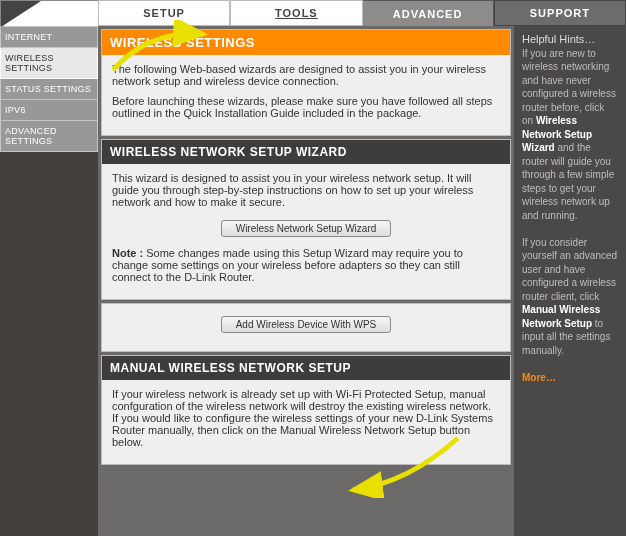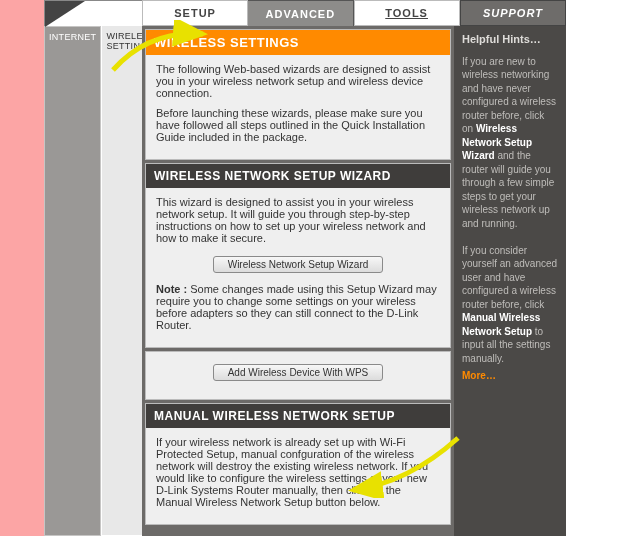--- a/index.html
+++ b/index.html
@@ -1,64 +1,64 @@
 <!DOCTYPE html>
 <html><head>
 <meta charset="utf-8">
 <style>
   * { box-sizing: border-box; margin: 0; padding: 0; }
   body { font-family: Arial, Helvetica, sans-serif; font-size: 11px; background: #fff; width: 626px; height: 536px; overflow: hidden; }
-  .frame { width: 566px; height: 536px; display: flex; flex-direction: column; background: #fca5a5; padding-left: 44px; }
+  .frame { width: 626px; height: 536px; display: flex; flex-direction: column; background: #fca5a5; }
   
   .topbar { display: flex; height: 26px; }
   .topbar .logo { width: 98px; background: #fff; position: relative; border-top:1px solid #888; border-left:1px solid #888;}
   .topbar .logo::before { content:""; position:absolute; left:0; top:0; width:0; height:0; border-top:26px solid #444; border-right:40px solid transparent;}
   .tab { flex: 1; display:flex; align-items:center; justify-content:center; font-size:11px; font-weight:bold; color:#fff; background:#8d8c8a; border:1px solid #555; border-left:none; border-bottom:none; cursor:pointer; letter-spacing:1px;}
   .tab.light { background:#fff; color:#444; border:1px solid #bbb;}
   .tab.light.first { border-left:1px solid #bbb;}
   .tab.active { text-decoration: underline;}
-  .tab.support { background:#6e6c6a; border:1px solid #444;font-style:italic; }
+  .tab.support { background:#6e6c6a; border:1px solid #444; }
   
   .mainrow { display:flex; flex:1; min-height:0;}
   
-  .sidebar { width:98px; background:#43403e; display:flex; flex-direction:row;}
+  .sidebar { width:98px; background:#43403e; display:flex; flex-direction:column;}
   .side-item { font-size:9px; color:#fff; padding:5px 4px; background:#9a9896; border:1px solid #c6c5c4; border-top:none; cursor:pointer; letter-spacing:0.3px;}
   .side-item:first-child { border-top:1px solid #c6c5c4;}
   .side-item.active { background:#e8e8e8; color:#333; border-color:#fff;}
   
   .content { flex:1; background:#6c6a68; padding:0; overflow-y:auto; display:flex; flex-direction:column;}
   .section { margin:3px 3px 0 3px; border:1px solid #bbb;}
   .sec-head { background:#3f3d3b; color:#fff; font-weight:bold; font-size:12px; padding:5px 8px; letter-spacing:0.5px;}
   .sec-head.orange { background:#ff8a00; color:#fff; font-size:13px;}
   .sec-body { background:#efefef; color:#333; font-size:11px; padding:8px 10px;}
   .sec-body p { margin:0 0 8px 0;}
   .btnbar { display:flex; justify-content:center; padding:4px 0 10px 0;}
   .winbtn { font-size:10px; padding:2px 14px; border:1px solid #8a8a8a; background:linear-gradient(#f7f7f7,#dcdcdc); border-radius:3px; cursor:pointer; color:#333;}
   .note { font-size:11px; margin-top:8px;}
   .note b { font-weight:bold;margin-top:43px;}
   
   .support-col { width:112px; background:#4b4947; color:#bfbdba; padding:6px 8px; font-size:10px; line-height:1.35;}
-  .support-col .sh { font-weight:bold; color:#dedcd9; font-size:11px; margin-bottom:8px;}
+  .support-col .sh { font-weight:normal; color:#dedcd9; font-size:11px; }
   .support-col b { color:#fff;}
-  .support-col .more { color:#ff8a00; font-weight:bold; margin-top:4px; cursor:pointer;}
+  .support-col .more { color:#ff8a00; font-weight:bold; margin-top:14px; cursor:pointer;}
   
   .arrow { position:absolute; pointer-events:none; z-index:50;}
   .root { position:relative;}
 </style>
 </head>
 <body>
 
 <div class="root">
 <div class="frame">
 
   <div class="topbar">
     <div class="logo"></div>
     <div class="tab light first">SETUP</div>
+    <div class="tab light active">TOOLS</div>
     <div class="tab">ADVANCED</div>
-    <div class="tab light active">TOOLS</div>
     <div class="tab support">SUPPORT</div>
   </div>
 
   <div class="mainrow">
 
     <div class="sidebar">
       <div class="side-item">INTERNET</div>
       <div class="side-item active">WIRELESS SETTINGS</div>
       <div class="side-item">STATUS SETTINGS</div>
       <div class="side-item">IPV6</div>
@@ -103,21 +103,21 @@
       </div>
     </div>
 
     <div class="support-col">
       <div class="sh">Helpful Hints…</div>
       <p>
         <span>If you are new to wireless networking and have never configured a wireless router before, click on </span><b>Wireless Network Setup Wizard</b><span> and the router will guide you through a few simple steps to get your wireless network up and running.</span>
       </p>
       <br>
       <p>
-        <span>If you consider yourself an advanced user and have configured a wireless router before, click </span><b>Manual Wireless Network Setup</b><span> to input all the settings manually.</span>
+        <span>If you consider yourself an advanced user and have configured a wireless router client, click </span><b>Manual Wireless Network Setup</b><span> to input all the settings manually.</span>
       </p>
       <div class="more">More…</div>
     </div>
   </div>
 </div>
 
 <svg class="arrow" style="left:108px; top:20px;" width="110" height="60">
   <defs>
         <marker id="ah1" markerWidth="8" markerHeight="8" refX="6" refY="3" orient="auto">
           <path d="M0,0 L7,3 L0,6 Z" fill="#e8e100"></path>

